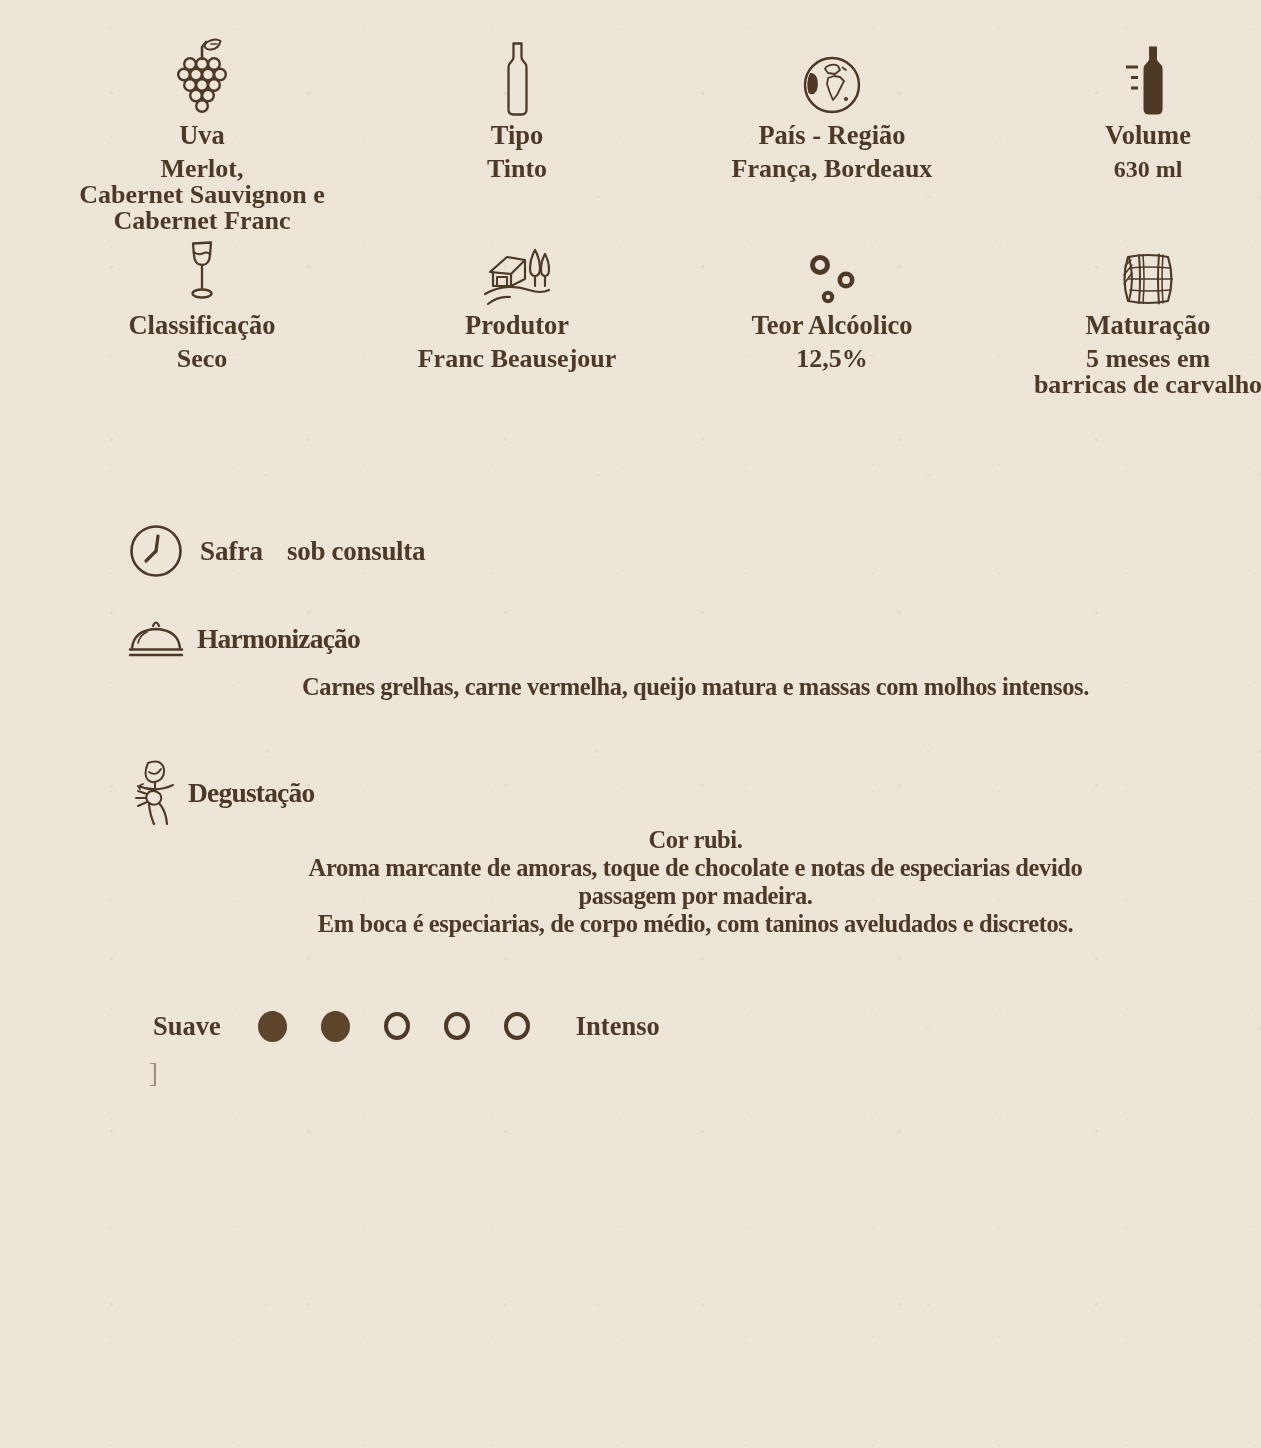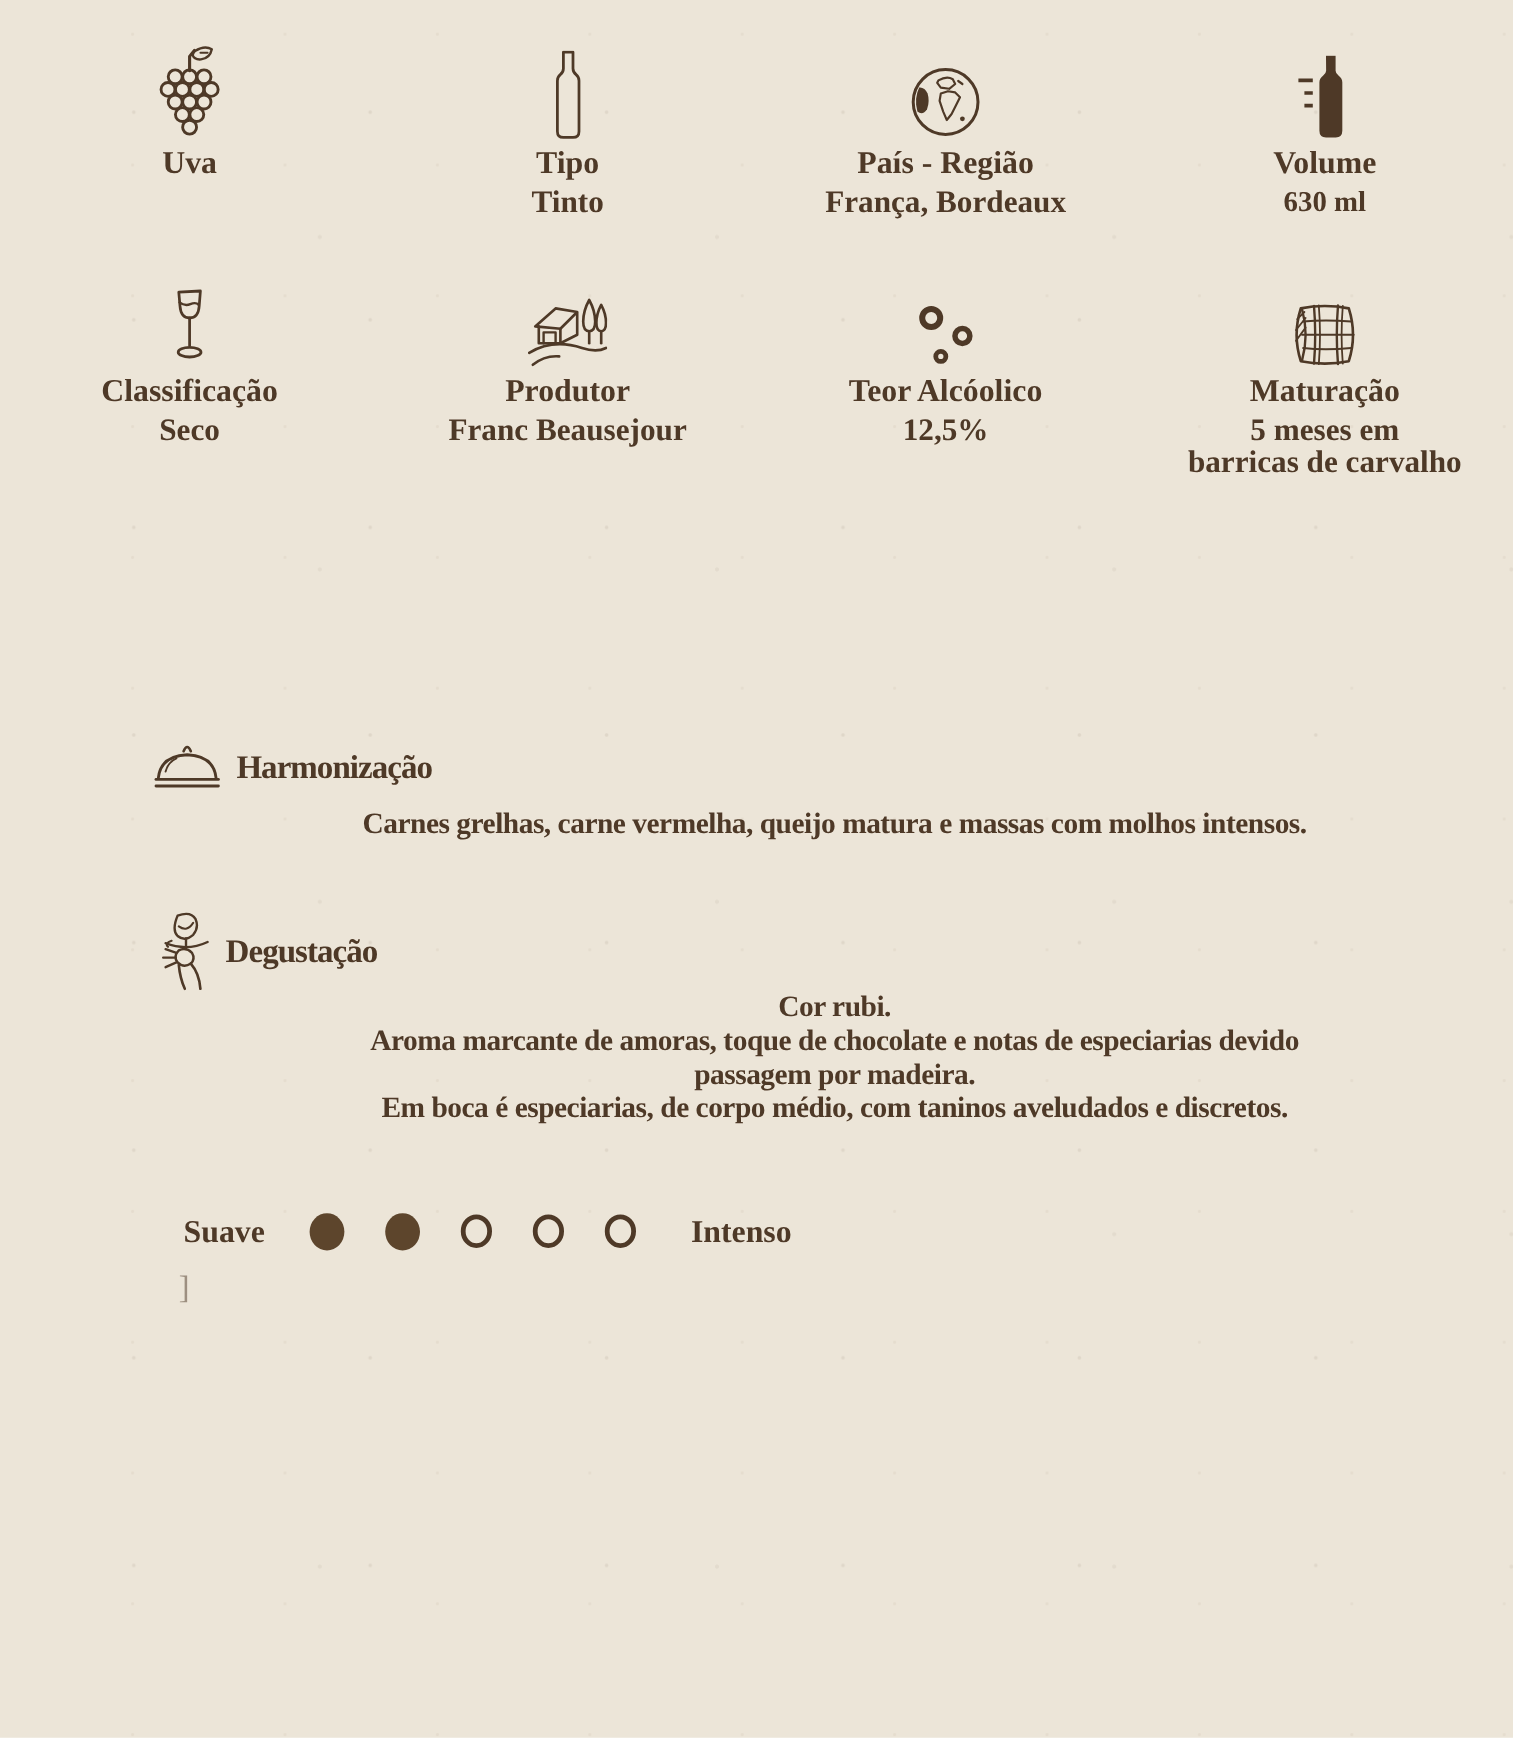--- a/index.html
+++ b/index.html
@@ -12,21 +12,21 @@
       radial-gradient(circle, rgba(110,90,70,0.10) 1px, transparent 1.9px),
       radial-gradient(circle, rgba(110,90,70,0.07) 1.3px, transparent 2.1px),
       radial-gradient(circle, rgba(155,135,108,0.09) 1px, transparent 1.7px);
     background-size: 197px 173px, 331px 277px, 127px 109px;
     background-position: 13px 7px, 101px 59px, 47px 83px;
     font-family:"Liberation Serif","DejaVu Serif",serif;
     color:#4e3927;
     overflow:hidden;
   }
   svg{display:block;}
-  .cell{position:absolute;width:316px;text-align:center;}
+  .cell{position:absolute;width:316px;text-align:center;padding-left:44px;}
   .c1{left:0;} .c2{left:315px;} .c3{left:630px;} .c4{left:946px;}
   .r1{top:32px;} .r2{top:234px;}
   .icon-box{display:flex;align-items:flex-end;justify-content:center;}
   .r1 .icon-box{height:84px;}
   .r2 .icon-box{height:72px;}
   .attr-label{font-weight:bold;font-size:26.5px;line-height:30px;margin-top:4px;}
   .attr-value{font-weight:bold;font-size:26px;line-height:26px;margin-top:6px;white-space:pre-line;}
   .value-volume{font-size:24px;}
 
   .safra-row{position:absolute;left:129px;top:524px;display:flex;align-items:center;}
@@ -76,20 +76,23 @@
           <circle cx="46" cy="36.5" r="5.8" stroke-width="2.4"></circle>
         <circle cx="16" cy="47" r="5.8" stroke-width="2.4"></circle>
           <circle cx="28" cy="47" r="5.8" stroke-width="2.4"></circle>
           <circle cx="40" cy="47" r="5.8" stroke-width="2.4"></circle>
         <circle cx="22" cy="57.5" r="5.8" stroke-width="2.4"></circle>
           <circle cx="34" cy="57.5" r="5.8" stroke-width="2.4"></circle>
         <circle cx="28" cy="68" r="5.8" stroke-width="2.4"></circle>
       </svg>
     </div>
     <div class="attr-label">Uva</div>
+    <div class="attr-value">Merlot,
+Cabernet Sauvignon e
+Cabernet Franc</div>
   </div>
 
   <div class="cell r1 c2">
     <div class="icon-box">
       <svg width="25" height="74" viewBox="0 0 25 74" fill="none" stroke="#4e3927">
         <path d="M8.5,1.5 h8 V15 q0,3 2.6,5.2 q2.4,2 2.4,5 V67.5 q0,5 -5,5 H8.5 q-5,0 -5,-5 V25.2 q0,-3 2.4,-5 q2.6,-2.2 2.6,-5.2 z" stroke-width="2.3" stroke-linejoin="round"></path>
       </svg>
     </div>
     <div class="attr-label">Tipo</div>
     <div class="attr-value">Tinto</div>
@@ -180,20 +183,31 @@
         <path d="M12,27 H55" stroke-width="1.7"></path>
         <path d="M13,38 Q31,40 53,38" stroke-width="1.7"></path>
         <path d="M8,14 L14,8 M7,23 L15,13 M7,32 L15,21" stroke-width="1.5"></path>
       </svg>
     </div>
     <div class="attr-label">Maturação</div>
     <div class="attr-value">5 meses em
 barricas de carvalho</div>
   </div>
 
+  <div class="safra-row">
+    <span>
+      <svg width="54" height="54" viewBox="0 0 54 54" fill="none" stroke="#4e3927" stroke-linecap="round">
+        <circle cx="27" cy="27" r="24.5" stroke-width="2.6"></circle>
+        <path d="M27,27 L29,12" stroke-width="3.2"></path>
+        <path d="M27,27 L17,37" stroke-width="3.2"></path>
+      </svg>
+    </span>
+    <span class="safra-label">Safra</span>
+    <span class="safra-value">sob consulta</span>
+  </div>
 
   <div class="harmonizacao">
     <div class="section-header">
       <span>
         <svg width="60" height="42" viewBox="0 0 60 42" fill="none" stroke="#4e3927" stroke-linecap="round">
           <path d="M27,8 q3,-7 6,0" stroke-width="2.2"></path>
           <path d="M6,30 q2,-18 24,-19 q22,1 24,19" stroke-width="2.4"></path>
           <path d="M12,25 q2,-8 9,-11" stroke-width="1.6"></path>
           <path d="M4,31.5 H56" stroke-width="2.4"></path>
           <path d="M4,37 H56" stroke-width="2.4"></path>

